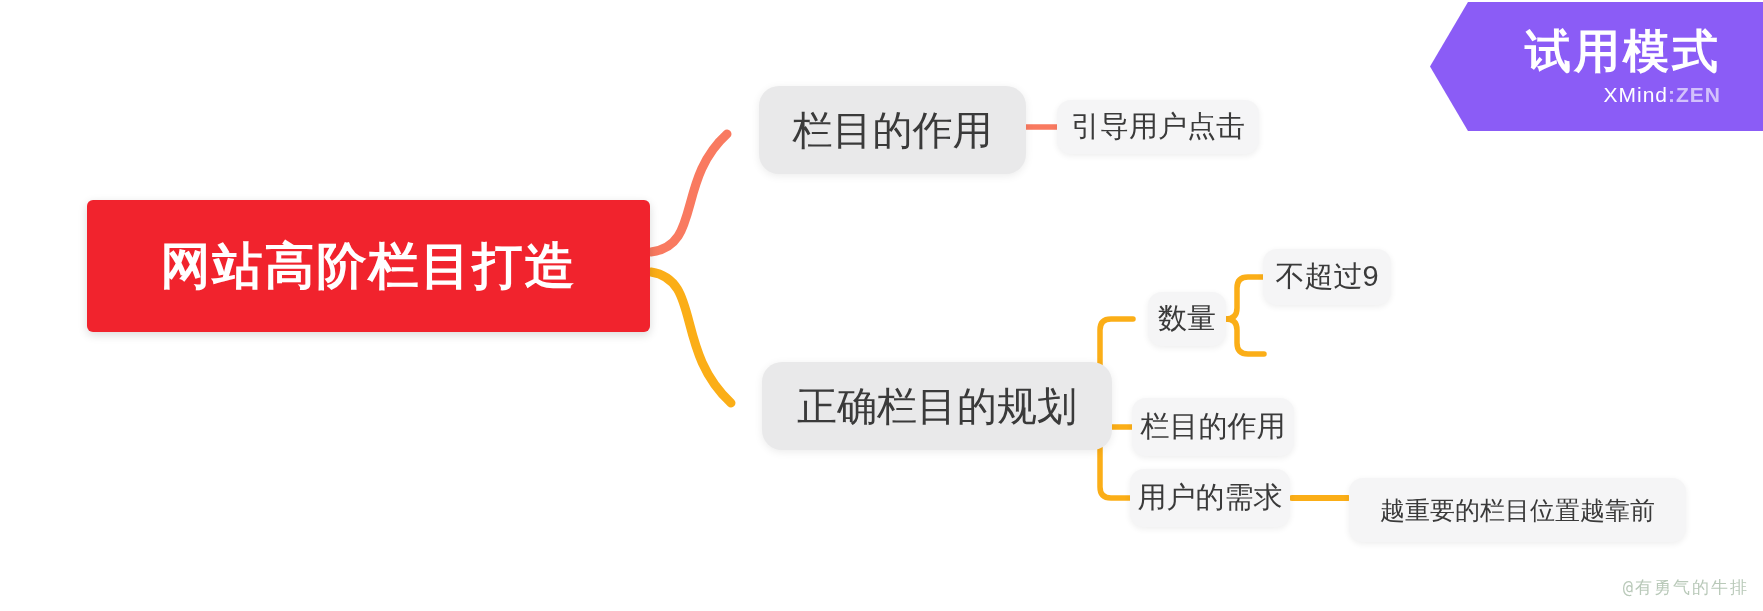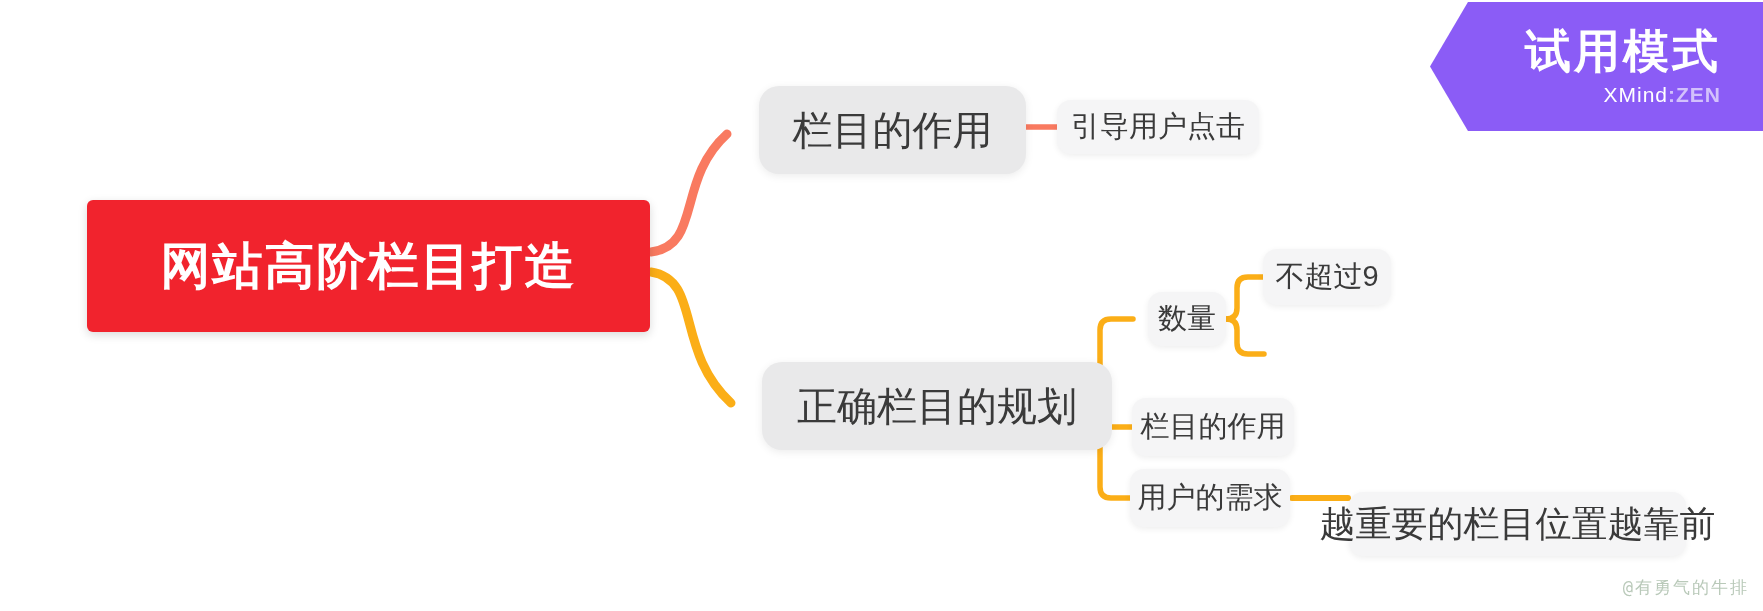--- a/index.html
+++ b/index.html
@@ -69,21 +69,21 @@
   <div class="node node-main" style="left:730px;top:362px;width:350px;height:88px;">正确栏目的规划</div>
 
   <div class="node node-sub" style="left:1057px;top:100px;width:202px;height:54px;">引导用户点击</div>
 
   <div class="node node-sub" style="left:1148px;top:292px;width:78px;height:54px;">数量</div>
   <div class="node node-sub" style="left:1263px;top:249px;width:128px;height:56px;">不超过9</div>
 
   <div class="node node-sub" style="left:1132px;top:398px;width:162px;height:58px;">栏目的作用</div>
 
   <div class="node node-sub" style="left:1130px;top:469px;width:160px;height:58px;">用户的需求</div>
-  <div class="node node-sub" style="left:1349px;top:492px;width:337px;height:64px;font-size:36px;">越重要的栏目位置越靠前</div>
+  <div class="node node-sub" style="left:1349px;top:478px;width:337px;height:64px;font-size:25px;">越重要的栏目位置越靠前</div>
 
   <div class="banner">
     <div class="banner-title">试用模式</div>
     <div class="banner-brand">
       <span class="b">XMind</span><span class="l">:ZEN</span>
     </div>
   </div>
 
   <div class="watermark">@有勇气的牛排</div>
 

